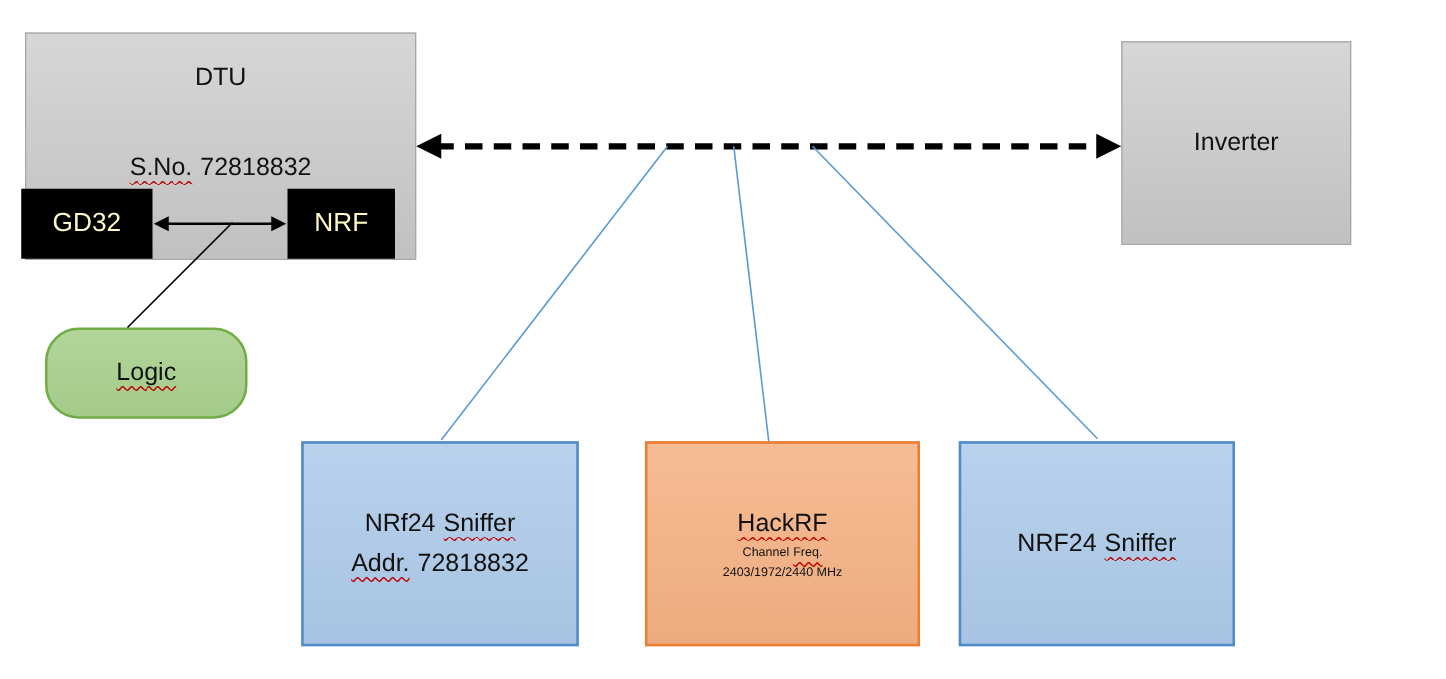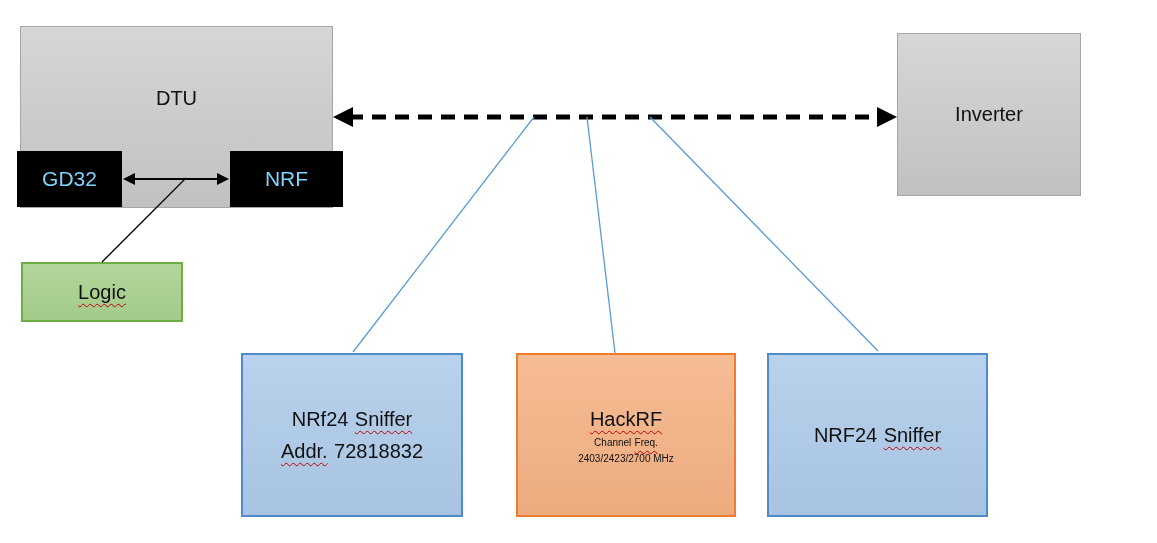--- a/index.html
+++ b/index.html
@@ -48,41 +48,41 @@
   }
   .box.green {
     background-color: var(--green-fill);
     background-image: linear-gradient(rgba(255,255,255,0.10), rgba(0,0,0,0.03));
     border: 2px solid var(--green-border);
   }
   .chip {
     position: absolute;
     box-sizing: border-box;
     background: var(--black-fill);
-    color: #7dd3fc;
+    color: #fef9c3;
     display: flex;
     align-items: center;
     justify-content: center;
     font-size: 21px;
     z-index: 3;
   }
   .sq {
     text-decoration-line: underline;
     text-decoration-style: wavy;
     text-decoration-color: var(--squiggle-red);
     text-decoration-thickness: 1px;
     text-underline-offset: 4px;
   }
   .gap { margin-left: 0.32em; }
   .small { font-size: 10px; line-height: 1.6; }
   
   #dtu      { left: 20px;  top: 26px;  width: 313px; height: 182px; padding-bottom: 38px; gap: 40px; }
   #gd32     { left: 17px;  top: 151px; width: 105px; height: 56px; }
-  #nrf      { left: 230px; top: 151px; width: 113px; height: 56px; }
-  #logic    { left: 21px;  top: 262px; width: 162px; height: 60px; }
+  #nrf      { left: 230px; top: 151px; width: 86px; height: 56px; }
+  #logic    { left: 36px;  top: 262px; width: 162px; height: 73px; border-radius: 27px; }
   #inverter { left: 897px; top: 33px;  width: 184px; height: 163px; }
   #sniffer-left  { left: 241px; top: 353px; width: 222px; height: 164px; }
   #hackrf        { left: 504px; top: 353px; width: 220px; height: 164px; margin-left: 12px; }
   #sniffer-right { left: 767px; top: 353px; width: 221px; height: 164px; }
 </style>
 </head>
 <body>
 
 <div class="canvas">
 
@@ -98,20 +98,23 @@
 
     <line x1="186" y1="178" x2="102" y2="262" stroke="var(--arrow-black)" stroke-width="1.3"></line>
 
     <line x1="534" y1="117" x2="353" y2="352" stroke="var(--connector-blue)" stroke-width="1.3"></line>
     <line x1="587" y1="117" x2="615" y2="353" stroke="var(--connector-blue)" stroke-width="1.3"></line>
     <line x1="650" y1="117" x2="878" y2="351" stroke="var(--connector-blue)" stroke-width="1.3"></line>
   </svg>
 
   <div id="dtu" class="box gray">
     <div>DTU</div>
+    <div>
+      <span class="sq">S.No.</span><span class="gap">72818832</span>
+    </div>
   </div>
   <div id="gd32" class="chip">
     <span>GD32</span>
   </div>
   <div id="nrf" class="chip">
     <span>NRF</span>
   </div>
 
   <div id="logic" class="box green">
     <div class="sq">Logic</div>
@@ -128,21 +131,21 @@
     <div>
       <span class="sq">Addr.</span><span class="gap">72818832</span>
     </div>
   </div>
 
   <div id="hackrf" class="box orange">
     <div class="sq">HackRF</div>
     <div class="small">
       <span>Channel</span><span class="sq gap">Freq.</span>
     </div>
-    <div class="small">2403/2423/2700 MHz</div>
+    <div class="small">2403/1972/2440 MHz</div>
   </div>
 
   <div id="sniffer-right" class="box blue">
     <div>
       <span>NRF24</span><span class="sq gap">Sniffer</span>
     </div>
   </div>
 
 </div>
 

